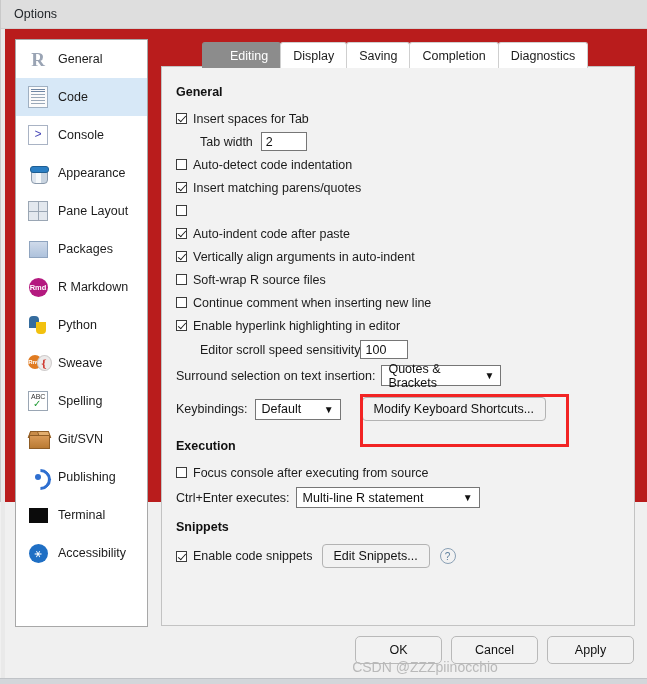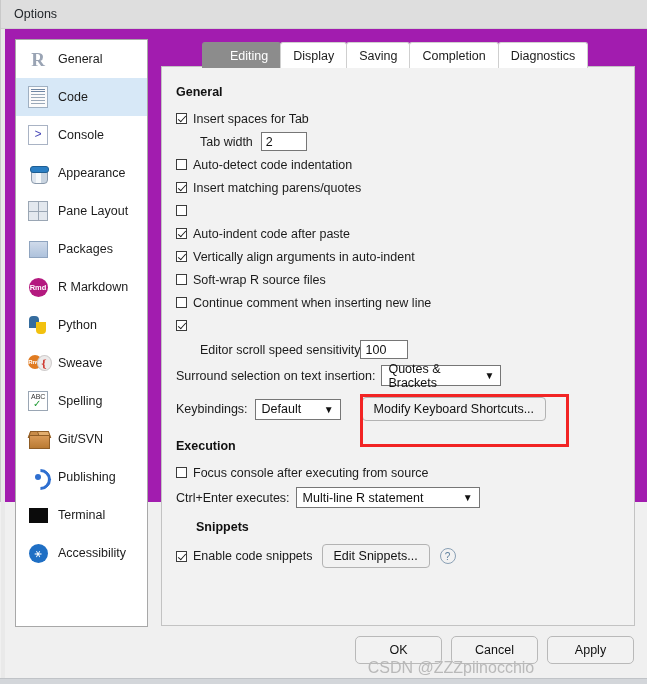--- a/index.html
+++ b/index.html
@@ -11,21 +11,21 @@
     font-family: "Liberation Sans", sans-serif;
     font-size: 12.5px;
     color: #1b1b1b;
     overflow: hidden;
     position: relative;
   }
   #dialog {
     position: absolute;
     left: 0; top: 0;
     width: 647px; height: 502px;
-    background: #a21caf;
+    background: #b91c1c;
     border-left: 1px solid #c9c9c9;
     box-sizing: border-box;
   }
   
   #titlebar {
     height: 29px;
     background: #dedede;
     border-bottom: 1px solid #cfcfcf;
     display: flex;
     align-items: center;
@@ -256,22 +256,22 @@
     border: 1px solid #b9b9b9;
     border-radius: 5px;
     font-size: 12.5px;
     display: flex; align-items: center; justify-content: center;
     margin-left: 9px;
     color: #111;
     cursor: default;
   }
   #watermark {
     position: absolute;
-    left: 450px; top: 659px;
-    font-size: 16px;
+    left: 424px; top: 659px;
+    font-size: 14px;
     color: #b9b9b9;
     white-space: nowrap;
     transform: translateX(-50%);
     pointer-events: none;
     z-index: 30;
   }
   #taskbar {
     position: absolute;
     left: 0; top: 678px;
     width: 647px; height: 6px;
@@ -472,20 +472,21 @@
         <span class="txt">Soft-wrap R source files</span>
       </div>
 
       <div class="row">
         <span class="cb"></span>
         <span class="txt">Continue comment when inserting new line</span>
       </div>
 
       <div class="row">
         <span class="cb on"></span>
+        <span class="txt">Enable hyperlink highlighting in editor</span>
       </div>
 
       <div class="row indent" style="margin-top:3px;">
         <span class="txt">Editor scroll speed sensitivity</span>
         <span class="tbox" style="width:48px; margin-left:0;">100</span>
       </div>
 
       <div class="row" style="margin-top:5px;">
         <span class="txt">Surround selection on text insertion:</span>
         <span class="sel" style="width:120px; margin-left:6px;">
@@ -511,21 +512,21 @@
       </div>
 
       <div class="row" style="margin-top:4px;text-align:right;">
         <span class="txt">Ctrl+Enter executes:</span>
         <span class="sel" style="width:184px; margin-left:6px;">
           <span>Multi-line R statement</span>
           <span class="caret">▼</span>
         </span>
       </div>
 
-      <div class="sec-head spaced" style="margin-top:12px;margin-left:20px;">Snippets</div>
+      <div class="sec-head spaced" style="margin-top:12px;">Snippets</div>
 
       <div class="row" style="height:26px;">
         <span class="cb on"></span>
         <span class="txt">Enable code snippets</span>
         <span class="btn" style="margin-left:9px;">Edit Snippets...</span>
         <span class="help">?</span>
       </div>
 
     </div>
   </div>

